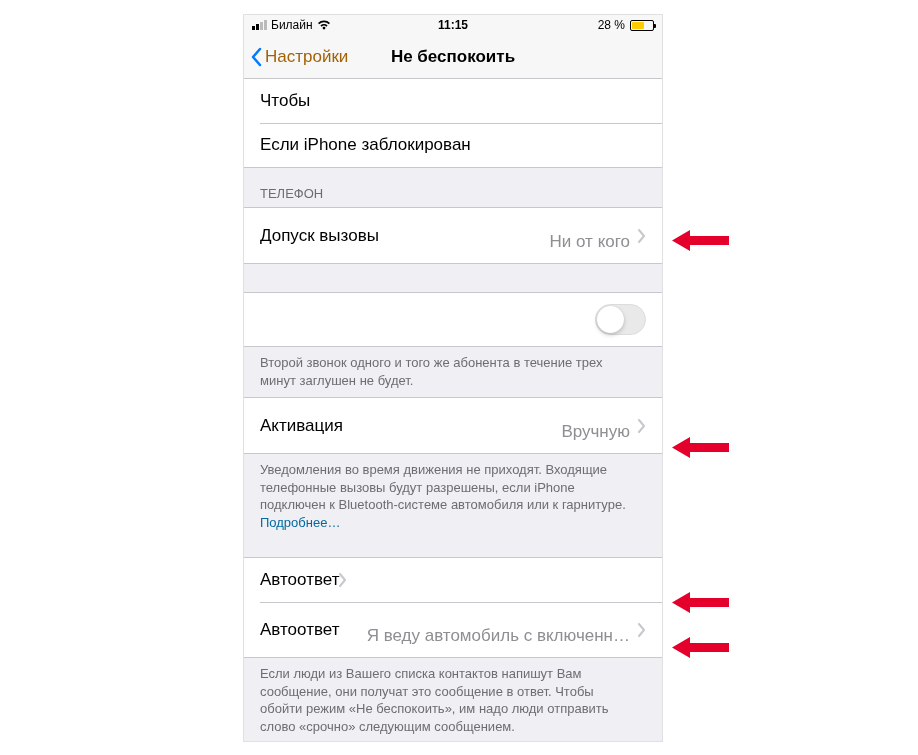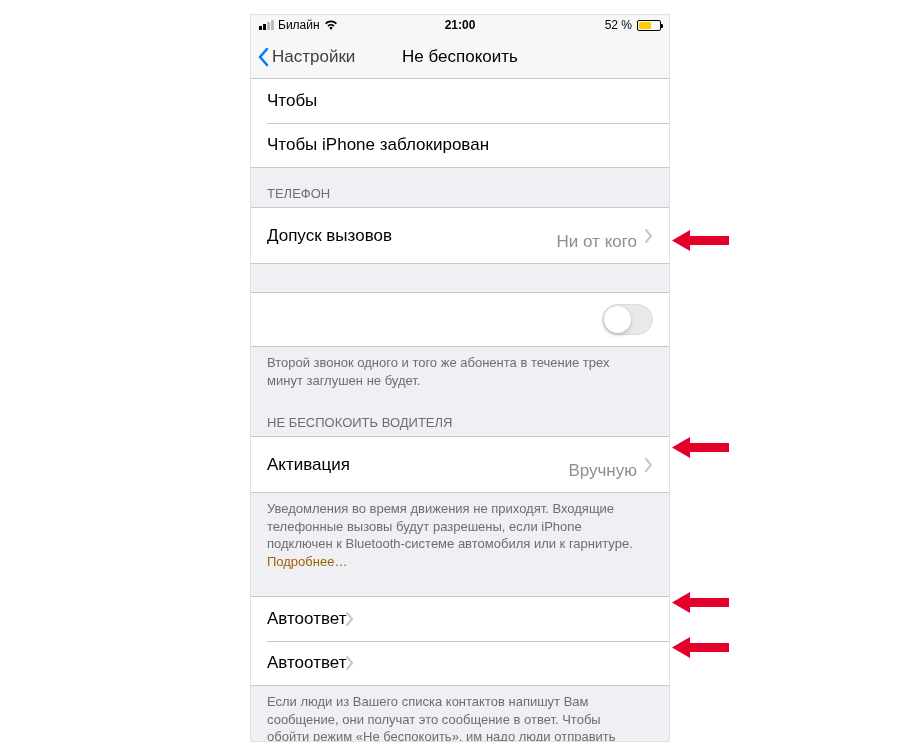--- a/index.html
+++ b/index.html
@@ -5,21 +5,21 @@
     * { margin: 0; padding: 0; box-sizing: border-box; }
     body {
       font-family: -apple-system, "Helvetica Neue", Helvetica, Arial, sans-serif;
       background: #ffffff;
       width: 918px;
       height: 755px;
       position: relative;
     }
     .phone-frame {
       position: absolute;
-      left: 250px;
+      left: 243px;
       top: 14px;
       width: 420px;
       height: 728px;
       background: #efeff4;
       border: 1px solid #e0e0e0;
       overflow: hidden;
     }
     
     .status-bar {
       height: 20px;
@@ -58,42 +58,42 @@
     .nav-bar {
       height: 44px;
       background: #f7f7f7;
       border-bottom: 1px solid #c8c7cc;
       display:flex; align-items:center;
       position:relative;
       padding: 0 6px;
     }
     .back-btn {
       display:flex; align-items:center;
-      color:#404040; font-size:17px;
+      color:#a16207; font-size:17px;
       gap:3px;
     }
     .back-chevron { display:inline-flex; }
     .nav-title {
       position:absolute; left:0; right:0; text-align:center;
-      font-size:17px; font-weight:400; color:#000;
+      font-size:17px; font-weight:700; color:#000;
       pointer-events:none;
     }
     
     .group { }
     .group-header {
       padding: 18px 16px 6px 16px;
       font-size: 13px; color:#6d6d72;
       text-transform: uppercase;
     }
     .group-footer {
       padding: 7px 26px 8px 16px;
       font-size: 13px; color:#6d6d72;
       line-height:1.35;
     }
-    .group-footer a { color:#a16207; text-decoration:none; }
+    .group-footer a { color:#0369a1; text-decoration:none; }
     .cell-list { background:#fff; border-top:1px solid #c8c7cc; border-bottom:1px solid #c8c7cc; }
     .cell {
       display:flex; align-items:center;
       min-height:44px;
       padding: 11px 16px;
       font-size:17px; color:#000;
       position:relative;
     }
     .cell + .cell::before {
       content:""; position:absolute; left:16px; right:0; top:0;
@@ -142,23 +142,23 @@
           <span></span>
           <span></span>
         </span>
       <span>Билайн</span>
       <span class="wifi-icon">
         <svg width="14" height="11" viewBox="0 0 14 11">
             <path d="M7 9.5a1.4 1.4 0 100-2.8 1.4 1.4 0 000 2.8zM3.4 5.5a5.1 5.1 0 017.2 0l-1.2 1.2a3.4 3.4 0 00-4.8 0L3.4 5.5zM1 3.1a8.5 8.5 0 0112 0L11.8 4.3a6.8 6.8 0 00-9.6 0L1 3.1z" fill="#000"></path>
           </svg>
       </span>
     </div>
-    <div class="status-center">21:00</div>
+    <div class="status-center">11:15</div>
     <div class="status-right">
-      <span>52 %</span>
+      <span>28 %</span>
       <span class="battery">
           <span class="battery-fill"></span>
         </span>
     </div>
   </div>
 
   <div class="nav-bar">
     <div class="back-btn">
       <span class="back-chevron">
         <svg width="12" height="20" viewBox="0 0 12 20">
@@ -168,29 +168,29 @@
       <span>Настройки</span>
     </div>
     <div class="nav-title">Не беспокоить</div>
   </div>
 
   <div class="cell-list" style="border-top:none;">
     <div class="cell">
       <span class="cell-label">Чтобы</span>
     </div>
     <div class="cell">
-      <span class="cell-label">Чтобы iPhone заблокирован</span>
+      <span class="cell-label">Если iPhone заблокирован</span>
     </div>
   </div>
 
   <div class="group">
     <div class="group-header">ТЕЛЕФОН</div>
     <div class="cell-list">
       <div class="cell">
-        <span class="cell-label">Допуск вызовов</span>
+        <span class="cell-label">Допуск вызовы</span>
         <span class="cell-detail">Ни от кого</span>
         <span class="chevron-right">
           <svg width="8" height="14" viewBox="0 0 8 14">
               <path d="M1 1l5 6-5 6" stroke="#c7c7cc" stroke-width="2" fill="none" stroke-linecap="round" stroke-linejoin="round"></path>
             </svg>
         </span>
       </div>
     </div>
   </div>
 
@@ -202,21 +202,20 @@
         <span class="cell-spacer"></span>
         <span class="switch">
             <span class="switch-knob"></span>
           </span>
       </div>
     </div>
     <div class="group-footer">Второй звонок одного и того же абонента в течение трех минут заглушен не будет.</div>
   </div>
 
   <div class="group">
-    <div class="group-header">НЕ БЕСПОКОИТЬ ВОДИТЕЛЯ</div>
     <div class="cell-list">
       <div class="cell">
         <span class="cell-label">Активация</span>
         <span class="cell-detail">Вручную</span>
         <span class="chevron-right">
           <svg width="8" height="14" viewBox="0 0 8 14">
               <path d="M1 1l5 6-5 6" stroke="#c7c7cc" stroke-width="2" fill="none" stroke-linecap="round" stroke-linejoin="round"></path>
             </svg>
         </span>
       </div>
@@ -233,20 +232,21 @@
       <div class="cell">
         <span class="cell-label">Автоответ</span>
         <span class="chevron-right">
           <svg width="8" height="14" viewBox="0 0 8 14">
               <path d="M1 1l5 6-5 6" stroke="#c7c7cc" stroke-width="2" fill="none" stroke-linecap="round" stroke-linejoin="round"></path>
             </svg>
         </span>
       </div>
       <div class="cell">
         <span class="cell-label">Автоответ</span>
+        <span class="cell-detail" style="margin-left:10px;">Я веду автомобиль с включенн…</span>
         <span class="chevron-right">
           <svg width="8" height="14" viewBox="0 0 8 14">
               <path d="M1 1l5 6-5 6" stroke="#c7c7cc" stroke-width="2" fill="none" stroke-linecap="round" stroke-linejoin="round"></path>
             </svg>
         </span>
       </div>
     </div>
     <div class="group-footer">Если люди из Вашего списка контактов напишут Вам сообщение, они получат это сообщение в ответ. Чтобы обойти режим «Не беспокоить», им надо люди отправить слово «срочно» следующим сообщением.</div>
   </div>
 

